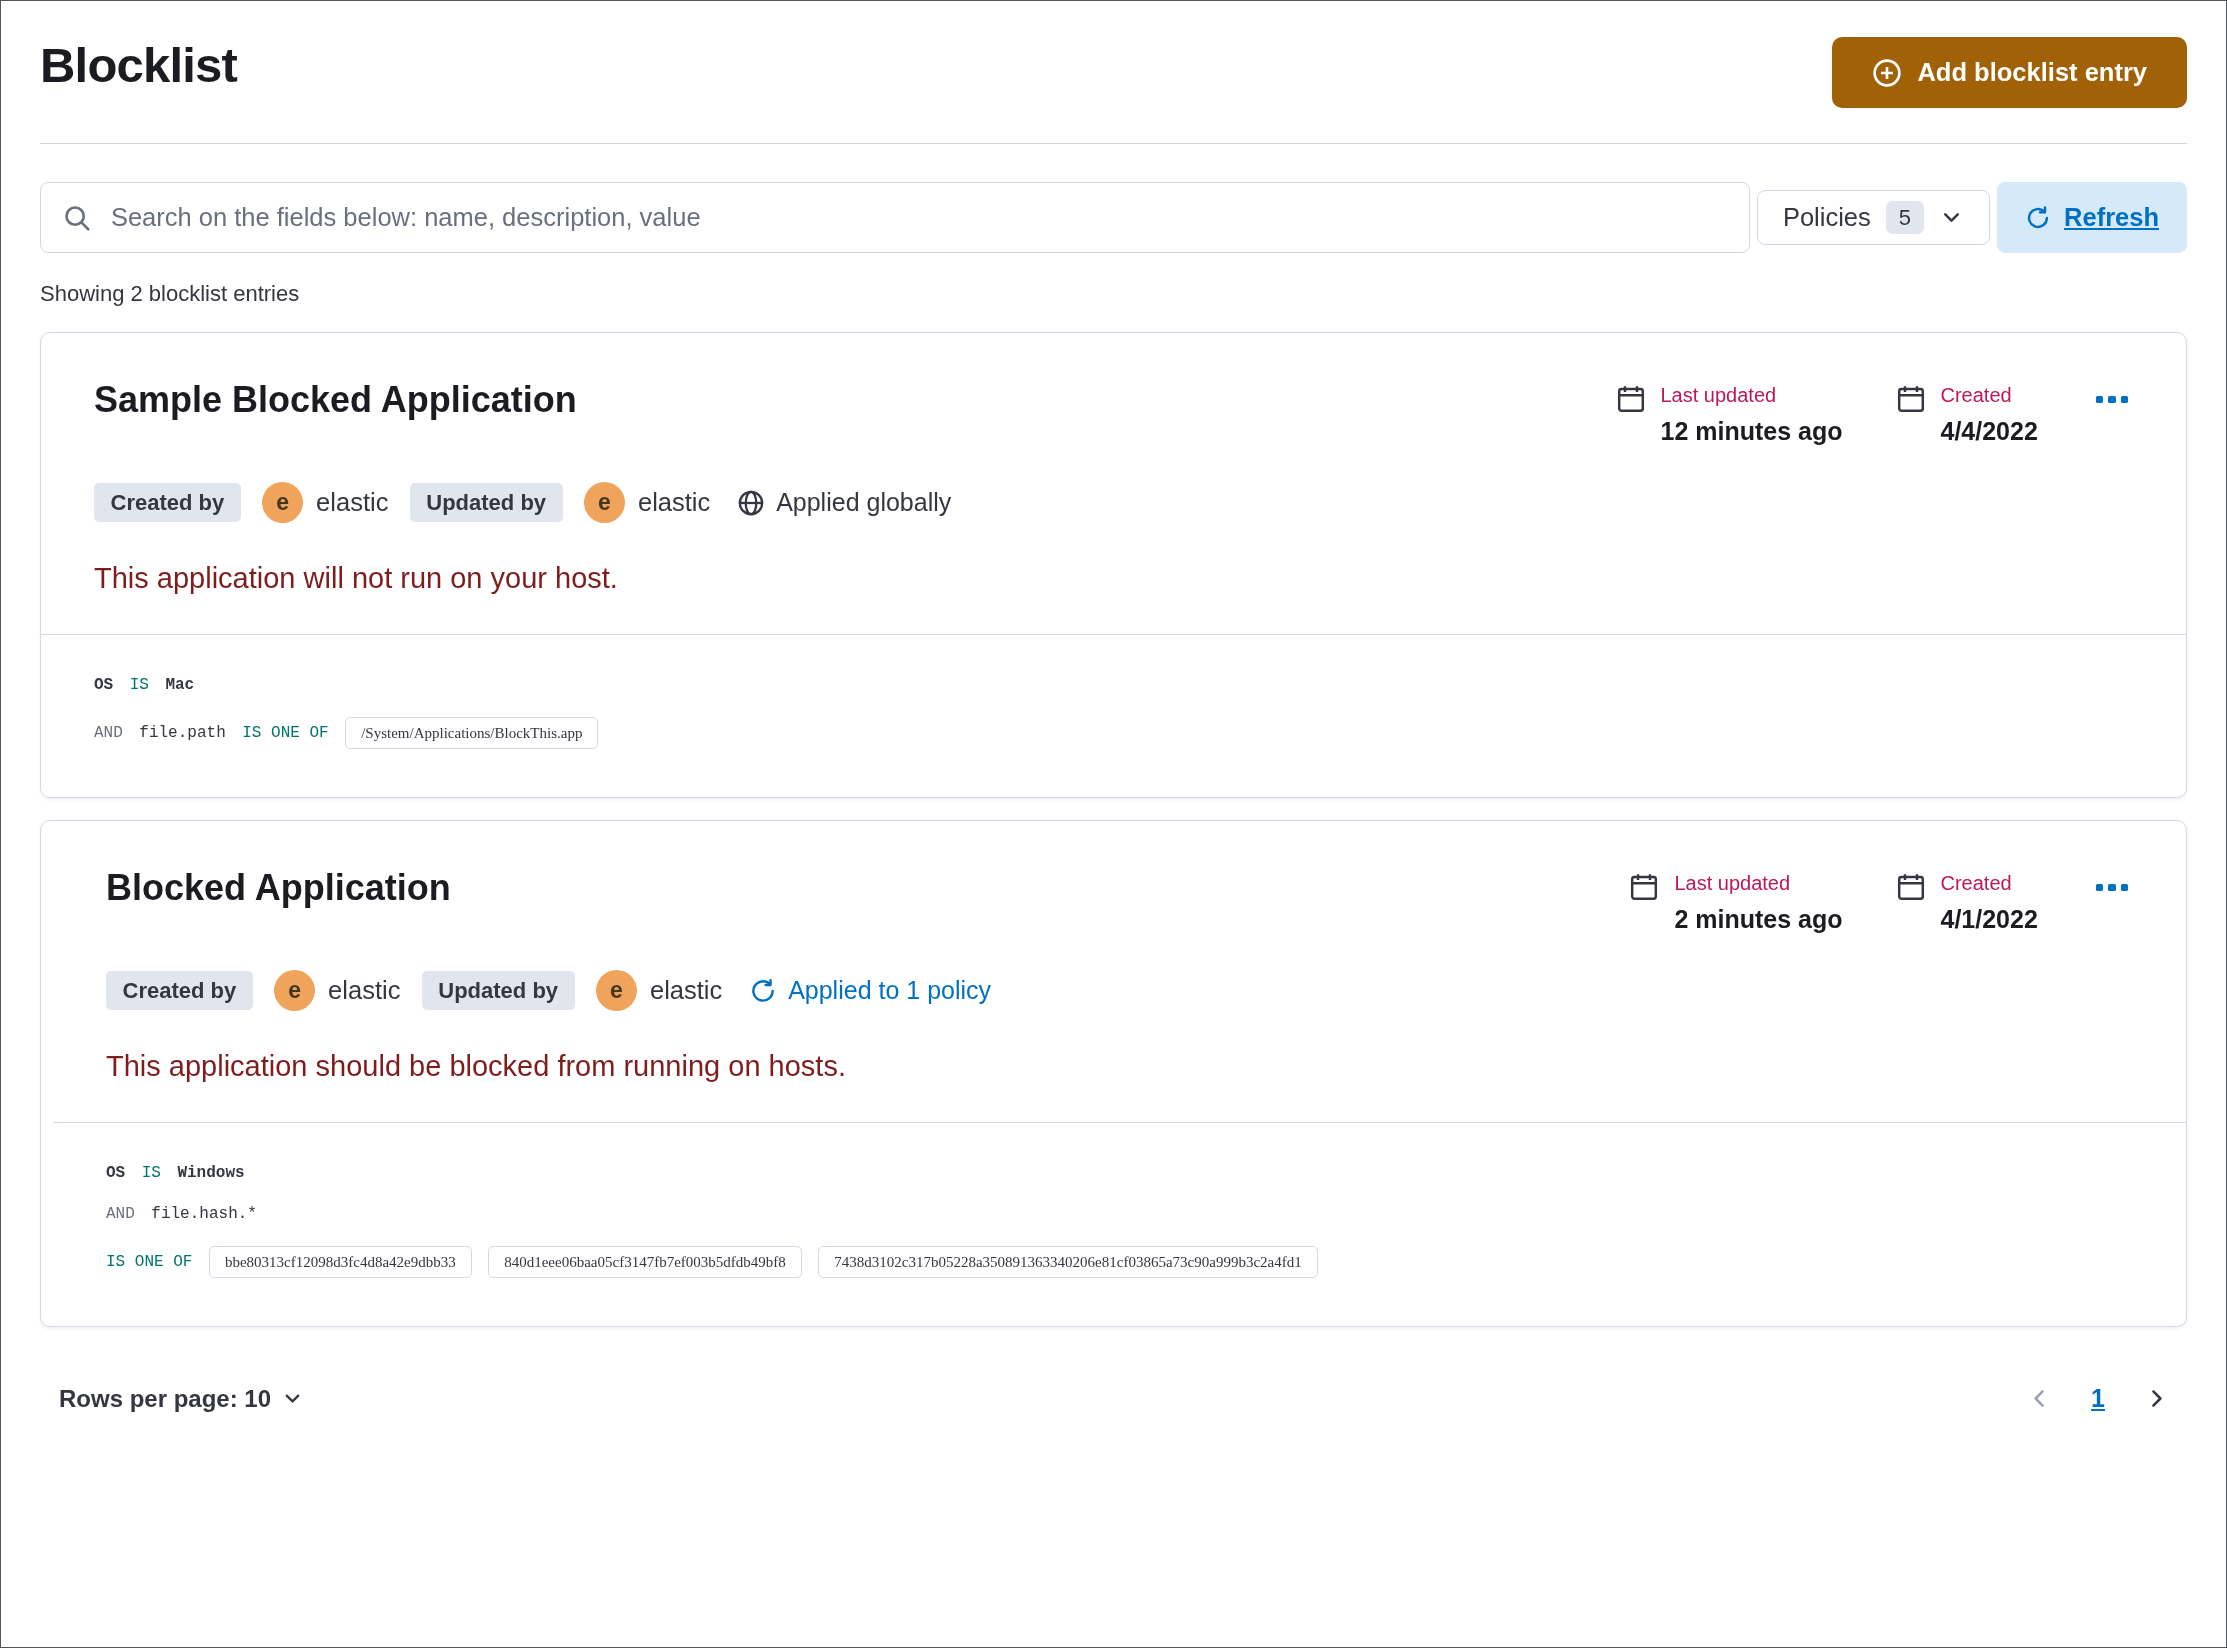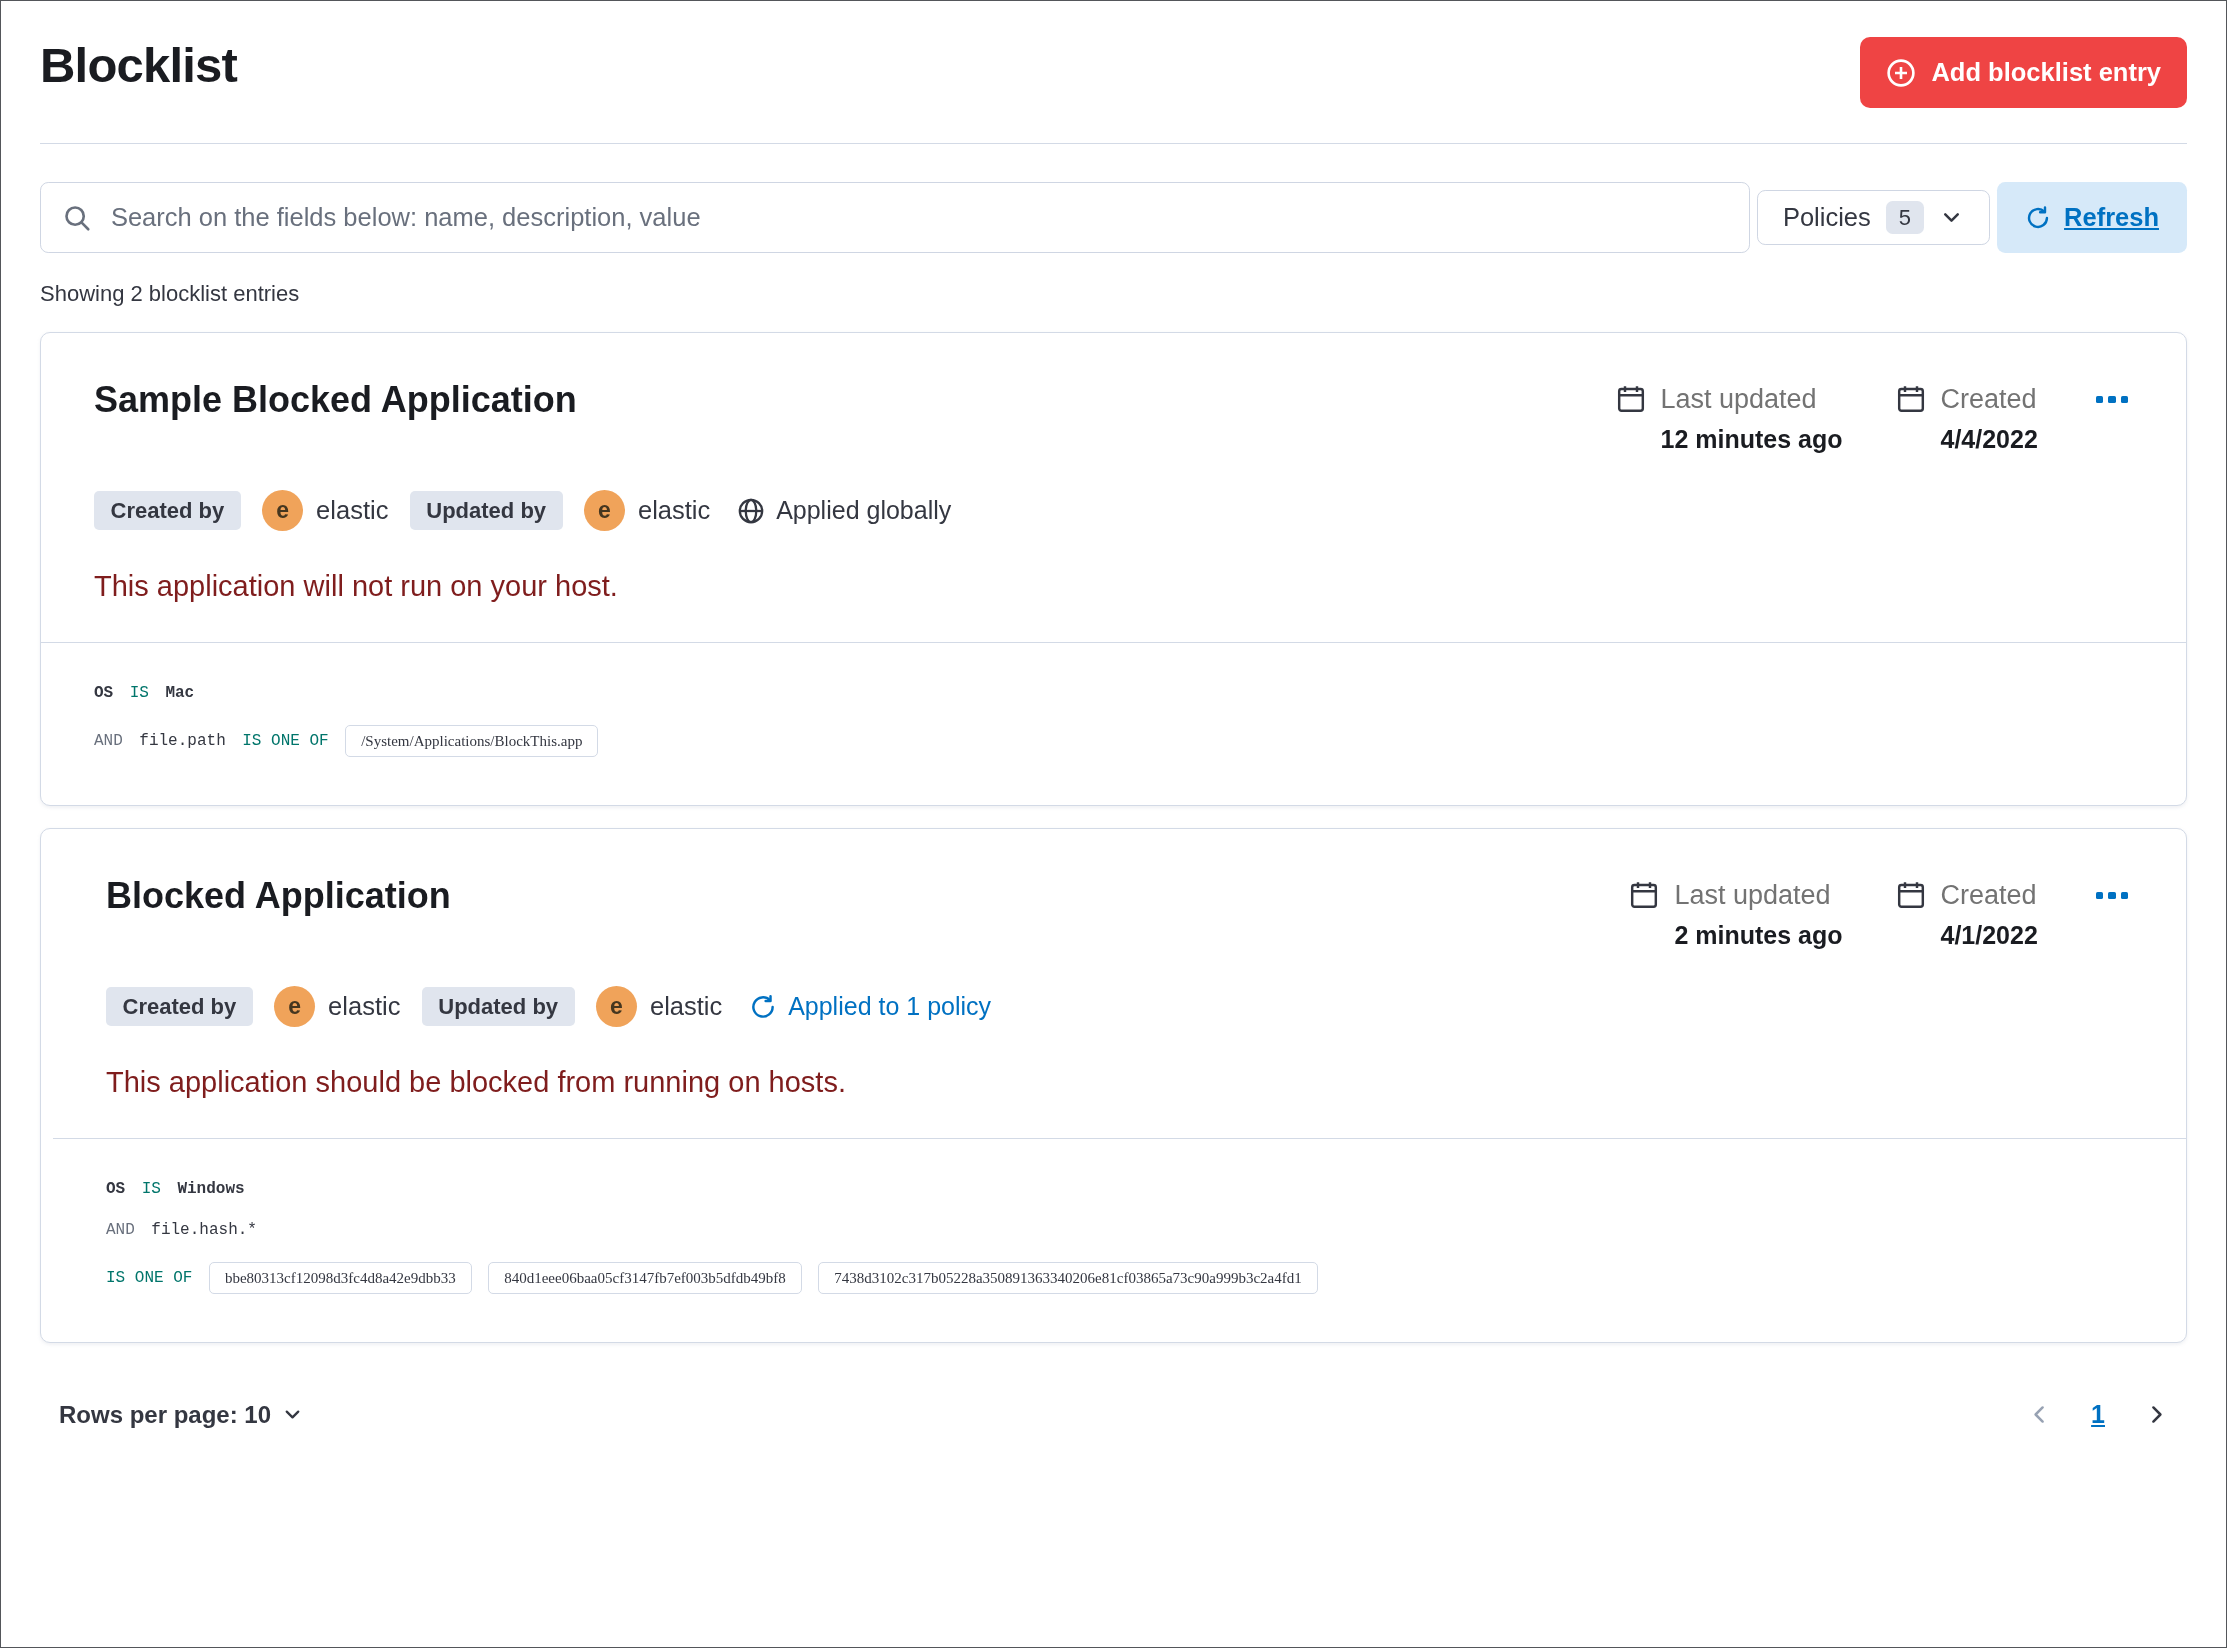--- a/index.html
+++ b/index.html
@@ -7,22 +7,22 @@
   body { font-family:"Liberation Sans","DejaVu Sans",sans-serif; color:#343741; }
   .app {
     width:2227px; height:1648px; border:1.6px solid #53565a;
     padding:36px 39px 0 39px; overflow:hidden; background:#fff; position:relative;
   }
 
   
   .page-header { display:flex; justify-content:space-between; align-items:flex-start; }
   .page-title { font-size:49px; font-weight:800; margin:0; letter-spacing:-0.8px; color:#1a1c21; }
   .btn-primary {
-    display:flex; align-items:center; gap:15px; background:#ef4444; color:#fff;
-    border:none; border-radius:10px; height:71px; padding:0 26px;
+    display:flex; align-items:center; gap:15px; background:#a16207; color:#fff;
+    border:none; border-radius:10px; height:71px; padding:0 40px;
     font-size:25.5px; font-weight:600; cursor:pointer; font-family:inherit;
   }
   .page-desc { margin-top:31px; font-size:28px; line-height:1.5; max-width:1398px; color:#343741; }
   .divider { border:none; border-top:1.6px solid #D3DAE6; margin:35px 0 0 0; }
 
   
   .toolbar { display:flex; gap:7px; margin-top:38px; align-items:center; }
   .search-box {
     flex:1; height:71px; border:1.6px solid #cfd6e3; border-radius:8.2px;
     display:flex; align-items:center; gap:16.5px; padding:0 21.4px; background:#fff;
@@ -50,21 +50,21 @@
   .card {
     border:1.6px solid #D3DAE6; border-radius:10px; margin-top:25px; background:#fff;
     box-shadow:0 1.6px 3.3px rgba(152,162,179,.15);
   }
   .card + .card { margin-top:22px;padding-left:12px; }
   .card-head { padding:46px 53px 39px 53px; }
   .card-title-row { display:flex; justify-content:space-between; align-items:flex-start; }
   .card-title { font-size:36px; font-weight:800; margin:0; color:#1a1c21; }
   .meta-group { display:flex; align-items:flex-start; gap:53px; padding-top:5px; }
   .meta-item { display:flex; gap:15px; }
-  .meta-text .meta-label { font-size:27px; color:#737373; }
+  .meta-text .meta-label { font-size:20px; color:#be185d; }
   .meta-text .meta-value { font-size:25px; font-weight:700; margin-top:10px; color:#1a1c21; }
   .dots-btn { background:none; border:none; cursor:pointer; display:flex; gap:5px; padding:11.5px 5px 5px 5px; }
   .dots-btn span { width:7.4px; height:7.4px; background:#0071c2; border-radius:1.6px; display:block; }
 
   .badges-row { display:flex; align-items:center; gap:21.4px; margin-top:36px; flex-wrap:wrap; }
   .badge { background:#E0E5EE; border-radius:5px; padding:6.6px 16.5px; font-size:22px; font-weight:600; color:#343741; }
   .user-chip { display:flex; align-items:center; gap:13px; }
   .avatar {
     width:41px; height:41px; border-radius:50%; background:#F0A35A; color:#45361f;
     display:flex; align-items:center; justify-content:center; font-size:23px; font-weight:600;

